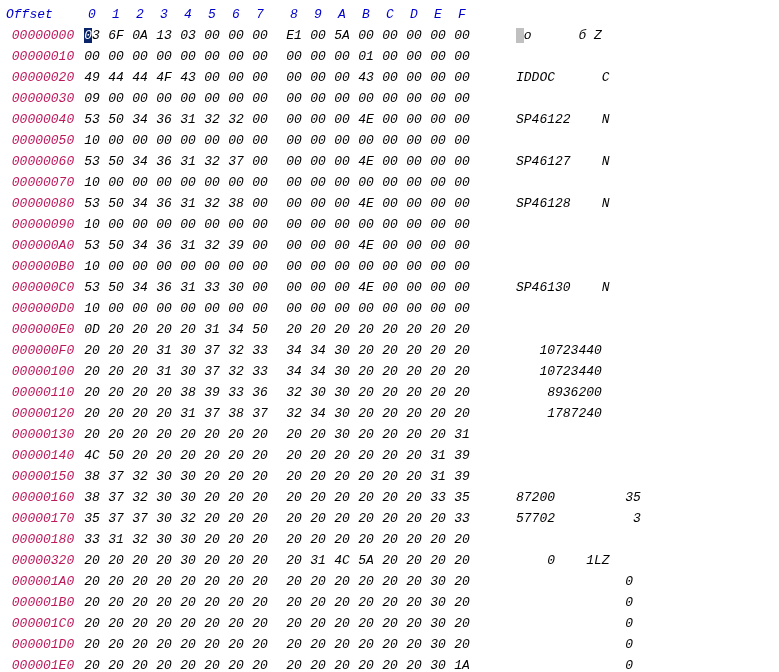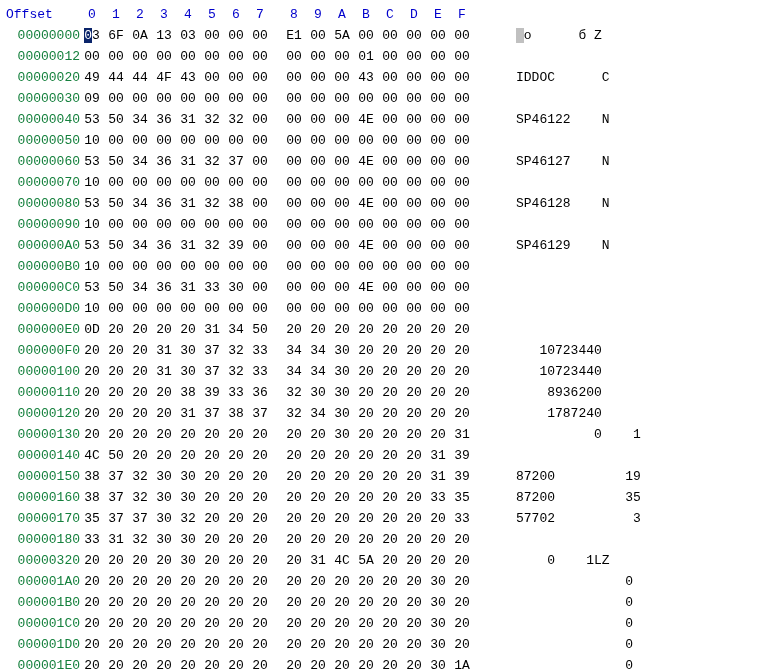--- a/index.html
+++ b/index.html
@@ -8,25 +8,26 @@
     font-family: "Courier New", Courier, monospace;
     font-size: 13px;
     background: #ffffff;
     color: #000000;
     white-space: nowrap;
   }
   .row {
     display: flex;
     line-height: 21px;
     height: 21px;
+    font-style: italic;
   }
   .offset-cell {
     width: 74px;
-    color: #15803d;
-    text-align: right;
+    color: #be185d;
+    text-align: center;
     padding-left: 2px;
   }
   .offset-header {
     width: 74px;
     color: #0000cc;
     text-align: left;
     padding-left: 2px;
   }
   .hex-col {
     width: 24px;
@@ -99,21 +100,21 @@
       <div class="hex-col">5A</div>
       <div class="hex-col">00</div>
       <div class="hex-col">00</div>
       <div class="hex-col">00</div>
       <div class="hex-col">00</div>
       <div class="hex-col">00</div>
       <div class="gap-ascii"></div>
       <div class="ascii"><span class="gray"> </span>o      б Z     </div>
     </div>
     <div class="row">
-      <div class="offset-cell">00000012</div>
+      <div class="offset-cell">00000010</div>
       <div class="hex-col">00</div>
       <div class="hex-col">00</div>
       <div class="hex-col">00</div>
       <div class="hex-col">00</div>
       <div class="hex-col">00</div>
       <div class="hex-col">00</div>
       <div class="hex-col">00</div>
       <div class="hex-col">00</div>
       <div class="gap8"></div>
       <div class="hex-col">00</div>
@@ -316,21 +317,20 @@
       <div class="gap8"></div>
       <div class="hex-col">00</div>
       <div class="hex-col">00</div>
       <div class="hex-col">00</div>
       <div class="hex-col">4E</div>
       <div class="hex-col">00</div>
       <div class="hex-col">00</div>
       <div class="hex-col">00</div>
       <div class="hex-col">00</div>
       <div class="gap-ascii"></div>
-      <div class="ascii">SP46129    N    </div>
     </div>
     <div class="row">
       <div class="offset-cell">000000B0</div>
       <div class="hex-col">10</div>
       <div class="hex-col">00</div>
       <div class="hex-col">00</div>
       <div class="hex-col">00</div>
       <div class="hex-col">00</div>
       <div class="hex-col">00</div>
       <div class="hex-col">00</div>
@@ -360,20 +360,21 @@
       <div class="gap8"></div>
       <div class="hex-col">00</div>
       <div class="hex-col">00</div>
       <div class="hex-col">00</div>
       <div class="hex-col">4E</div>
       <div class="hex-col">00</div>
       <div class="hex-col">00</div>
       <div class="hex-col">00</div>
       <div class="hex-col">00</div>
       <div class="gap-ascii"></div>
+      <div class="ascii">SP46130    N    </div>
     </div>
     <div class="row">
       <div class="offset-cell">000000D0</div>
       <div class="hex-col">10</div>
       <div class="hex-col">00</div>
       <div class="hex-col">00</div>
       <div class="hex-col">00</div>
       <div class="hex-col">00</div>
       <div class="hex-col">00</div>
       <div class="hex-col">00</div>
@@ -512,21 +513,20 @@
       <div class="gap8"></div>
       <div class="hex-col">20</div>
       <div class="hex-col">20</div>
       <div class="hex-col">30</div>
       <div class="hex-col">20</div>
       <div class="hex-col">20</div>
       <div class="hex-col">20</div>
       <div class="hex-col">20</div>
       <div class="hex-col">31</div>
       <div class="gap-ascii"></div>
-      <div class="ascii">          0    1</div>
     </div>
     <div class="row">
       <div class="offset-cell">00000140</div>
       <div class="hex-col">4C</div>
       <div class="hex-col">50</div>
       <div class="hex-col">20</div>
       <div class="hex-col">20</div>
       <div class="hex-col">20</div>
       <div class="hex-col">20</div>
       <div class="hex-col">20</div>
@@ -555,21 +555,20 @@
       <div class="gap8"></div>
       <div class="hex-col">20</div>
       <div class="hex-col">20</div>
       <div class="hex-col">20</div>
       <div class="hex-col">20</div>
       <div class="hex-col">20</div>
       <div class="hex-col">20</div>
       <div class="hex-col">31</div>
       <div class="hex-col">39</div>
       <div class="gap-ascii"></div>
-      <div class="ascii">87200         19</div>
     </div>
     <div class="row">
       <div class="offset-cell">00000160</div>
       <div class="hex-col">38</div>
       <div class="hex-col">37</div>
       <div class="hex-col">32</div>
       <div class="hex-col">30</div>
       <div class="hex-col">30</div>
       <div class="hex-col">20</div>
       <div class="hex-col">20</div>

